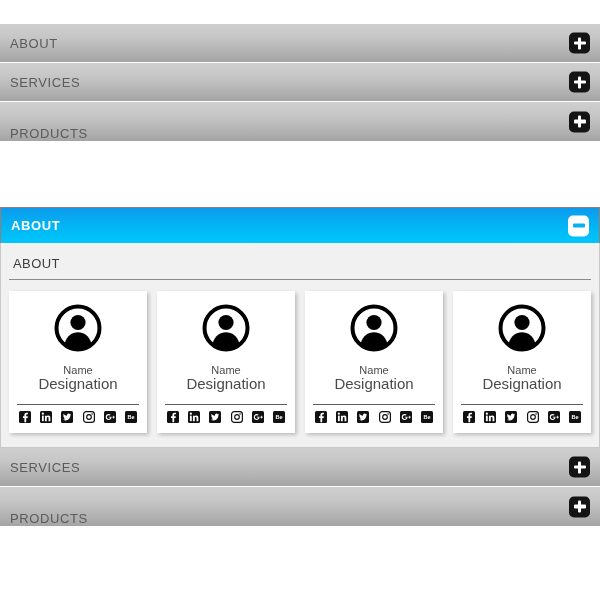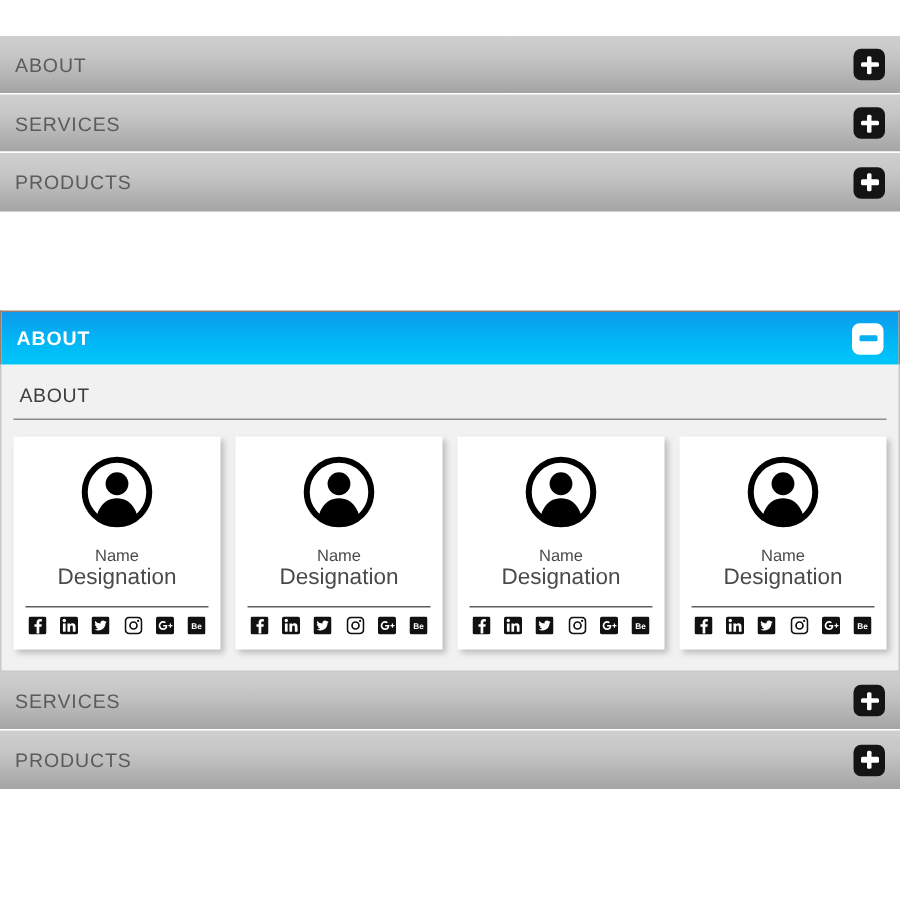--- a/index.html
+++ b/index.html
@@ -20,21 +20,21 @@
   .acc-bar {
     position: relative;
     height: 39px;
     box-sizing: border-box;
     background: linear-gradient(to bottom, #cfcfcf 0%, #c6c6c6 35%, #b3b3b3 72%, #a4a4a4 100%);
     border-bottom: 1px solid #ffffff;
     display: flex;
     align-items: center;
     cursor: pointer;
   }
-  .acc-bar:last-child { border-bottom: none; }
+  .acc-bar:last-child { border-bottom: none; align-items: flex-end; }
 
   .acc-bar .acc-title {
     font-size: 13px;
     letter-spacing: 0.6px;
     color: #5b5b5b;
     padding-left: 10px;
     font-weight: normal;
     user-select: none;
   }
 

